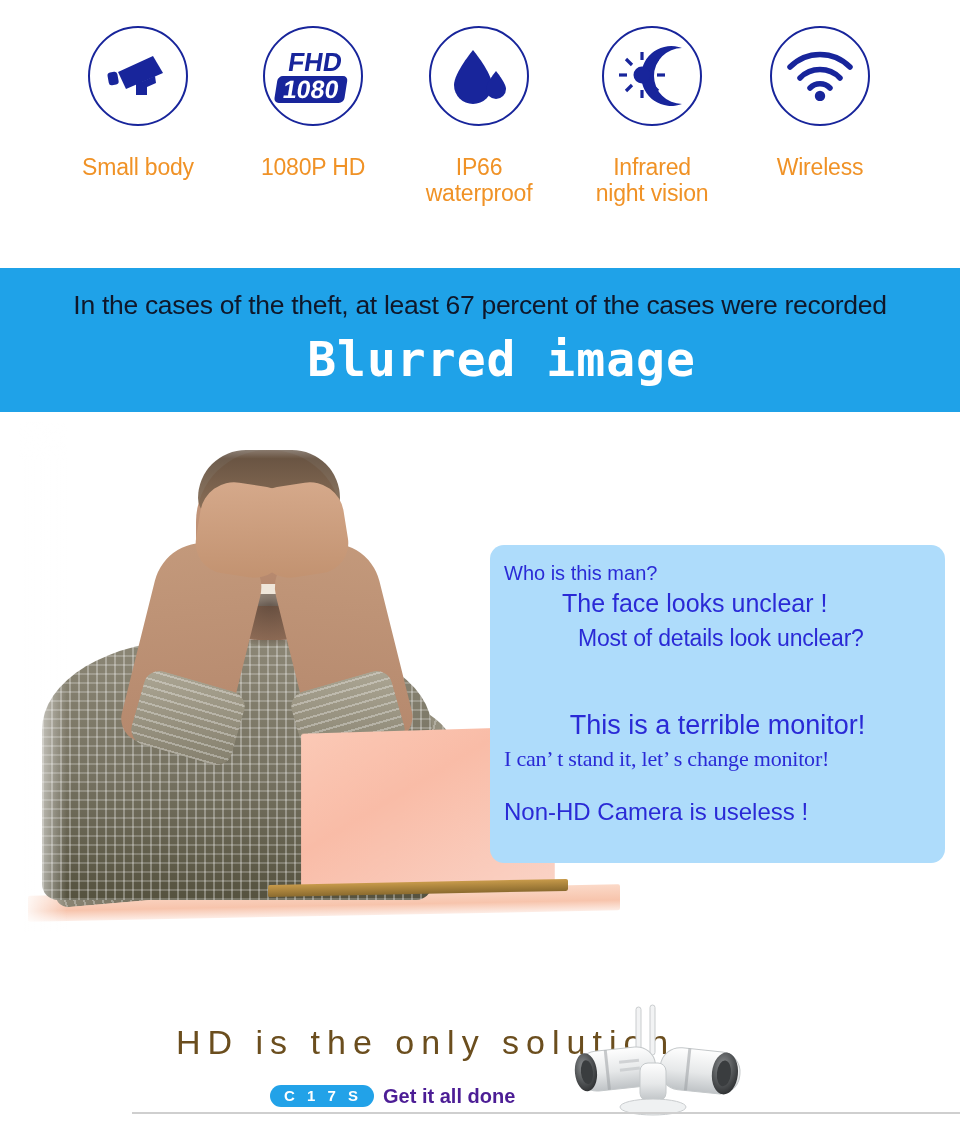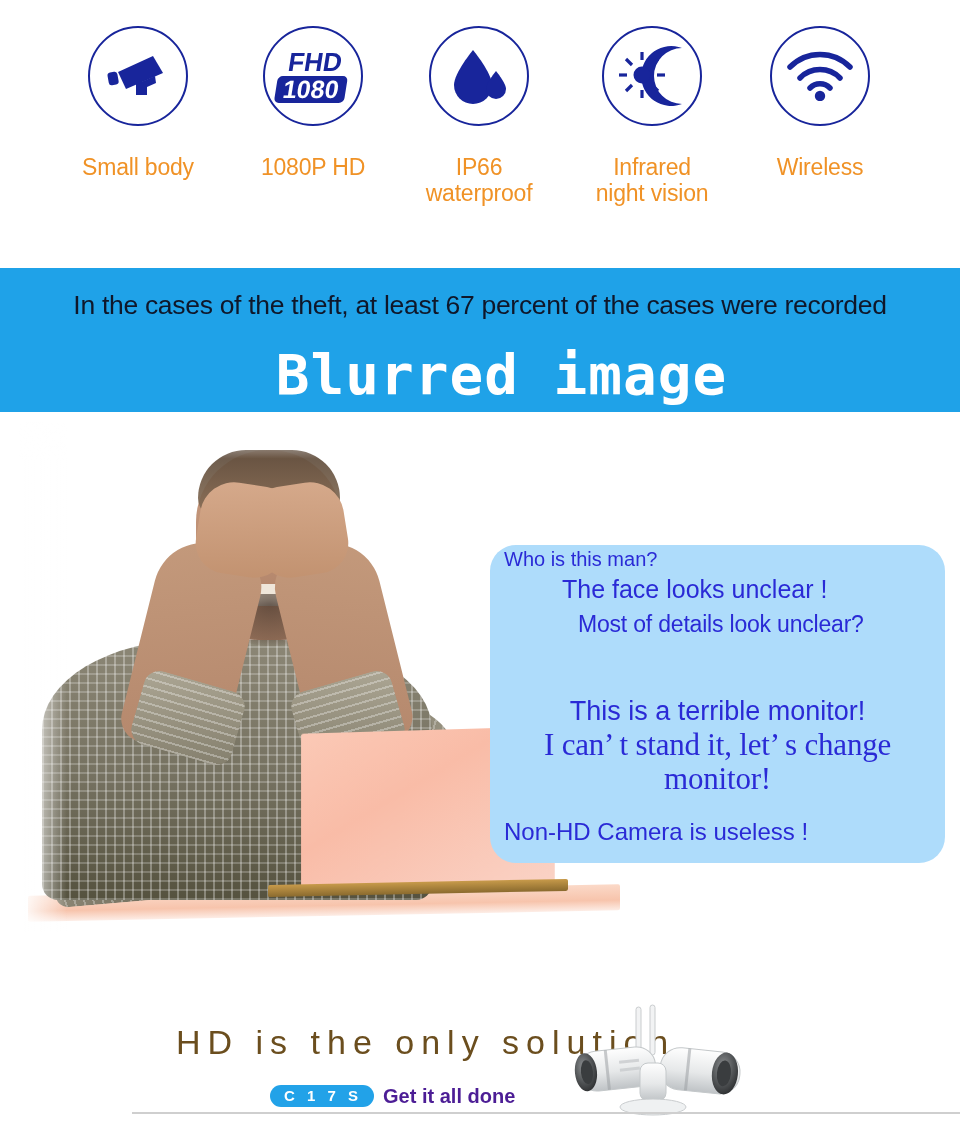--- a/index.html
+++ b/index.html
@@ -90,26 +90,26 @@
   }
   .banner-line1 {
     color: #0f172a;
     font-size: 26.5px;
     line-height: 34px;
     font-family: "Liberation Sans", sans-serif;
     letter-spacing: -0.3px;
   }
   .banner-line2 {
     color: #ffffff;
-    font-size: 56px;
+    font-size: 48px;
     line-height: 62px;
     font-family: "DejaVu Sans Mono", monospace;
     font-weight: bold;
     letter-spacing: 1px;
-    margin-top: 22px;
+    margin-top: 6px;
     padding-left: 43px;
   }
 
   
   .photo-area {
     position: absolute;
     left: 0;
     top: 412px;
     width: 960px;
     height: 520px;
@@ -296,32 +296,32 @@
   }
 
   
   .quote-box {
     position: absolute;
     left: 490px;
     top: 545px;
     width: 455px;
     height: 318px;
     background: #AEDCFB;
-    border-radius: 26px;
+    border-radius: 14px;
     box-sizing: border-box;
-    padding: 0 14px 0 14px;
+    padding: 14px 14px 0 14px;
     color: #2A2AD6;
     font-family: "Liberation Sans", sans-serif;
   }
   .q1 { font-size: 20px; line-height: 28px; text-align: left; }
   .q2 { font-size: 25px; line-height: 33px; text-align: left; padding-left: 58px; }
   .q3 { font-size: 23px; line-height: 36px; text-align: left; padding-left: 74px; letter-spacing: -0.2px; }
   .q4 { font-size: 27px; line-height: 34px; text-align: center; margin-top: 52px; }
   .q5 {
-    font-size: 31px; line-height: 34px; text-align: center;
+    font-size: 22px; line-height: 34px; text-align: left;
     font-family: "Liberation Serif", serif;
     letter-spacing: -0.2px;
   }
   .q6 { font-size: 24px; line-height: 28px; text-align: left; margin-top: 22px; }
 
   
   .bottom {
     position: absolute;
     left: 0;
     top: 932px;

